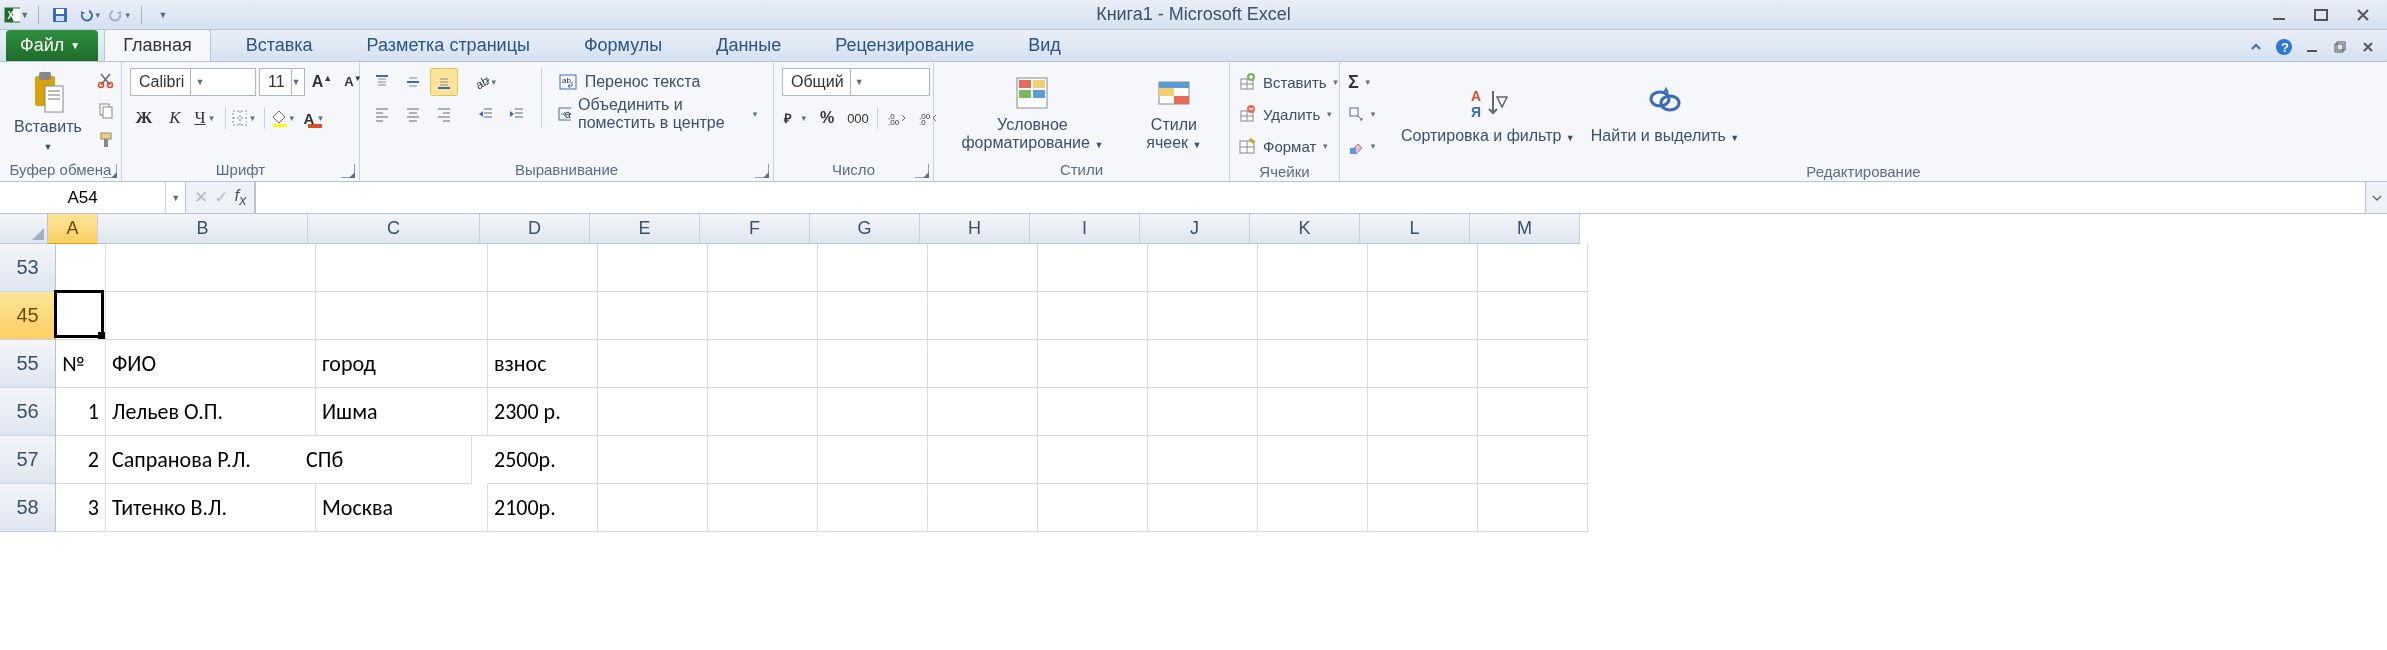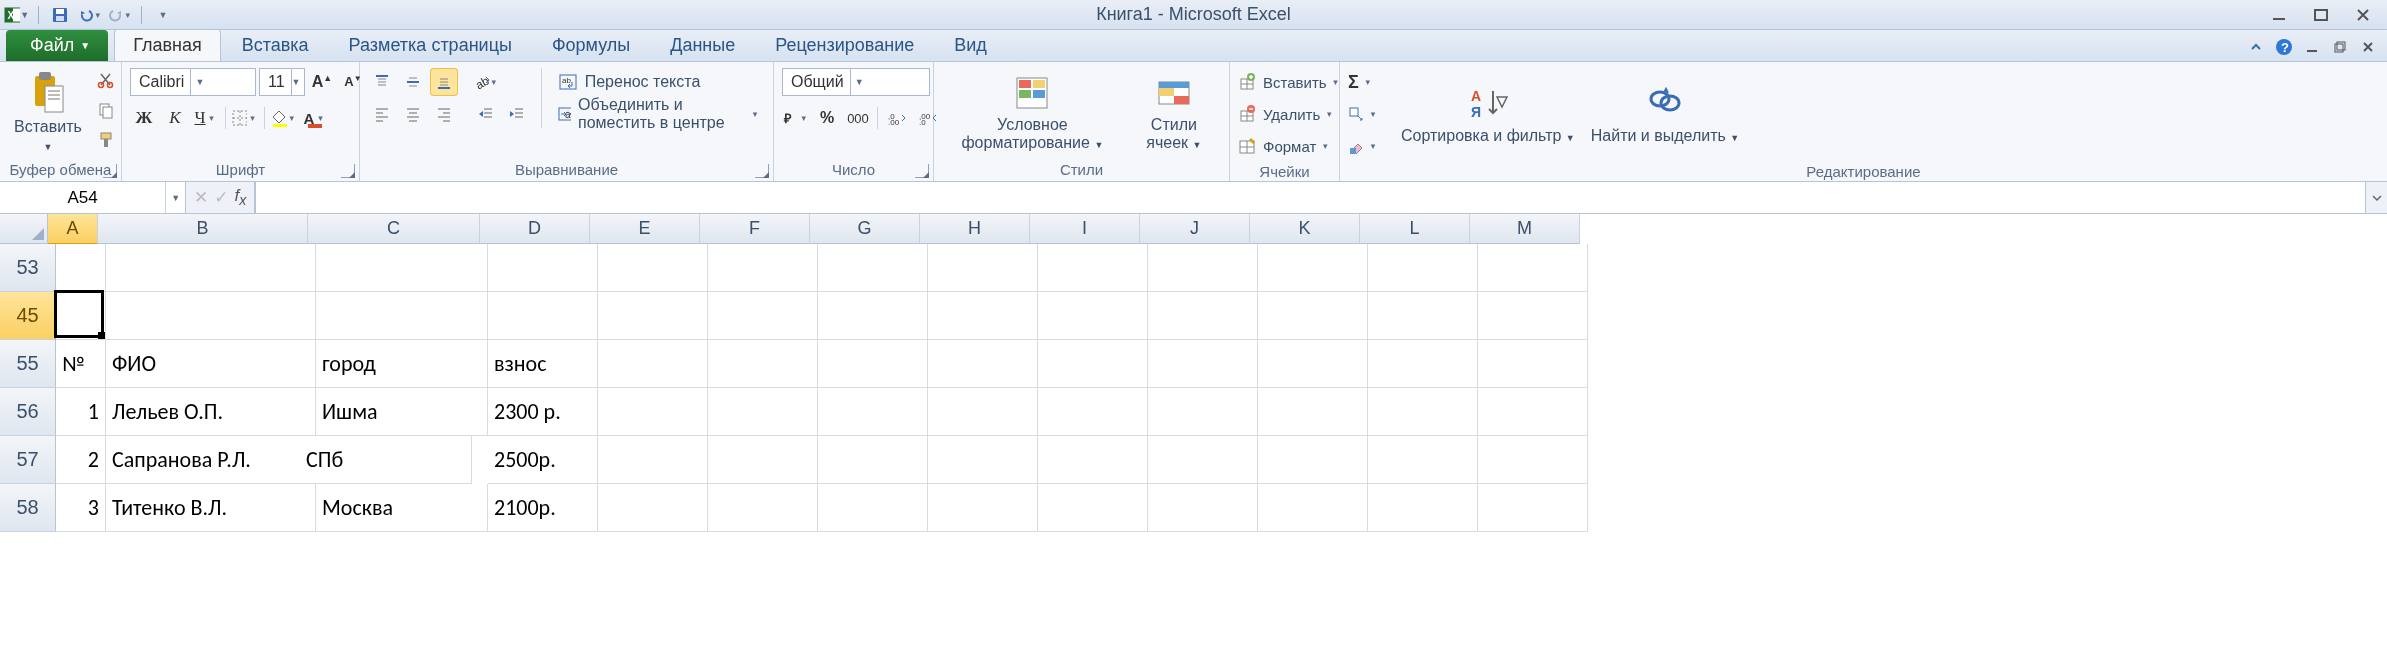--- a/index.html
+++ b/index.html
@@ -9,21 +9,21 @@
   .titlebar { height: 30px; background: linear-gradient(#e9eef6,#d6e2f1); display: flex; align-items: center; border-bottom:1px solid #b6c4d8; position:relative; }
   .qat { display:flex; align-items:center; gap:4px; padding-left:4px; }
   .qatbtn { width:26px; height:22px; display:flex; align-items:center; justify-content:center; border-radius:3px; }
   .qatsep { width:1px; height:18px; background:#9fb0c8; margin:0 4px; }
   .window-title { position:absolute; left:0; right:0; text-align:center; font-size:18px; color:#3a506b; pointer-events:none; }
   .winctrls { margin-left:auto; display:flex; gap:2px; padding-right:4px; }
   .winbtn { width:40px; height:24px; display:flex; align-items:center; justify-content:center; }
 
   
   .tabrow { height:32px; background:linear-gradient(#e9eef6,#d6e2f1); display:flex; align-items:flex-end; padding-left:6px; border-bottom:1px solid #b6c4d8; position:relative; }
-  .filetab { background:linear-gradient(#2f8f3f,#1e6d2a); color:#fff; padding:5px 18px 5px 24px; border-radius:4px 4px 0 0; font-size:18px; margin-right:6px; display:flex; align-items:center; gap:6px; }
+  .filetab { background:linear-gradient(#2f8f3f,#1e6d2a); color:#fff; padding:5px 18px 5px 14px; border-radius:4px 4px 0 0; font-size:18px; margin-right:6px; display:flex; align-items:center; gap:6px; }
   .filetab .arrow { font-size:10px; }
   .rtab { padding:5px 18px; font-size:18px; color:#2a5587; border:1px solid transparent; border-bottom:none; border-radius:3px 3px 0 0; margin-right:2px; }
   .rtab.active { background:#f5f7fb; border-color:#b6c4d8; color:#333; }
   .tabright { margin-left:auto; display:flex; align-items:center; gap:6px; padding-right:8px; padding-bottom:3px; }
   .tabrightbtn { width:22px; height:22px; display:flex; align-items:center; justify-content:center; }
 
   
   .ribbon { height:120px; background:#f5f7fb; border-bottom:1px solid #b6c4d8; display:flex; }
   .group { border-right:1px solid #c7d3e3; display:flex; flex-direction:column; padding:4px 8px 0 8px; }
   .group-body { flex:1; display:flex; align-items:flex-start; gap:4px; }
@@ -125,21 +125,21 @@
         </svg>
       </div>
   </div>
 </div>
 
 <div class="tabrow">
   <div class="filetab">
       <span>Файл</span>
       <span class="arrow">▼</span>
     </div>
-  <div id="rtabs" style="display: flex;">
+  <div id="rtabs" style="display: flex; gap: 14px;">
       <div class="rtab active">Главная</div>
       <div class="rtab">Вставка</div>
       <div class="rtab">Разметка страницы</div>
       <div class="rtab">Формулы</div>
       <div class="rtab">Данные</div>
       <div class="rtab">Рецензирование</div>
       <div class="rtab">Вид</div>
     </div>
   <div class="tabright">
     <div class="tabrightbtn">

